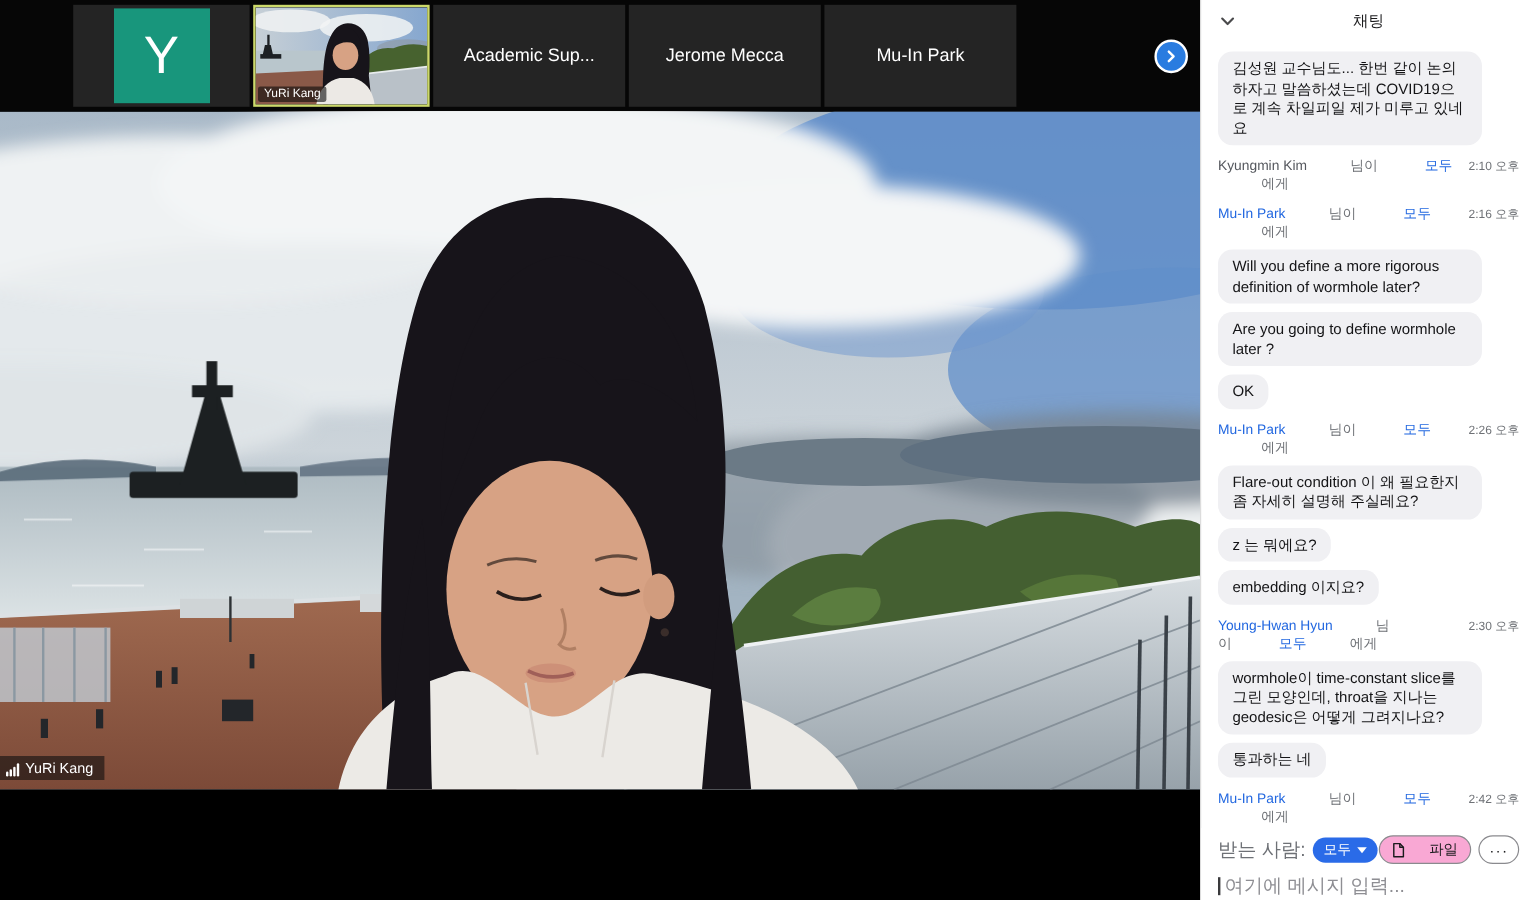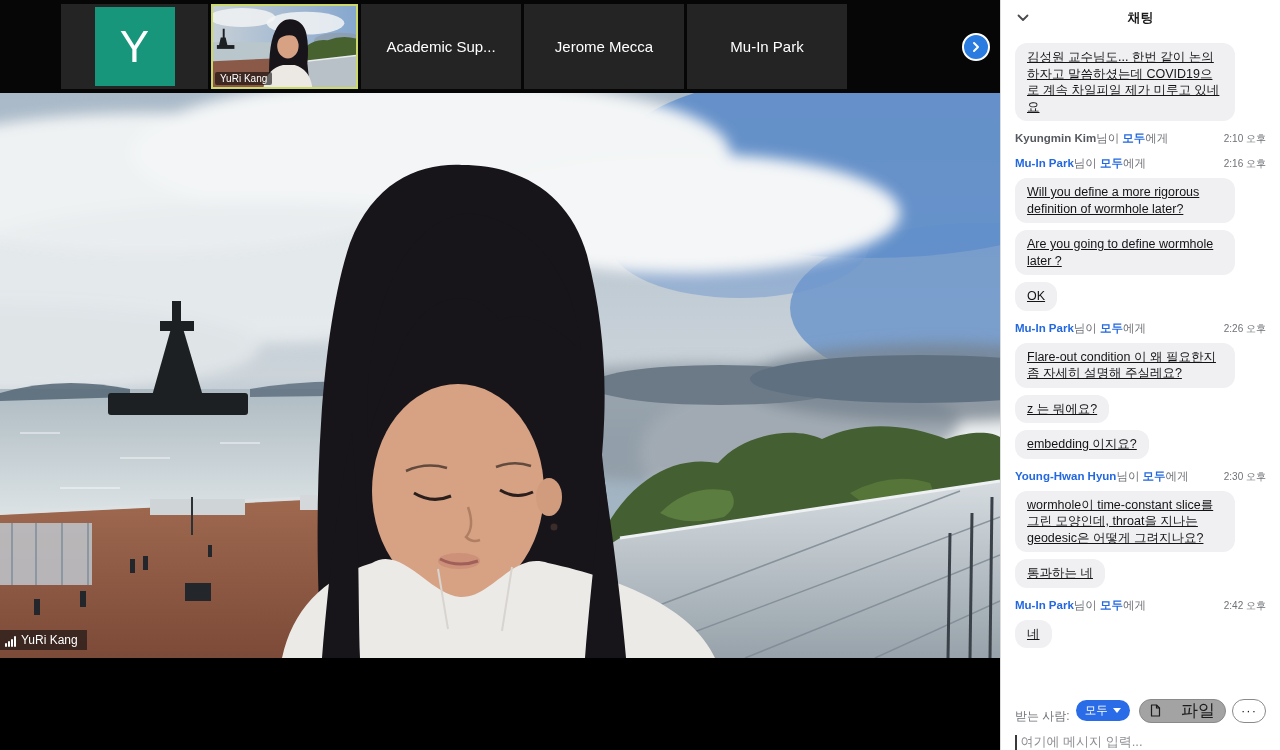--- a/index.html
+++ b/index.html
@@ -32,43 +32,43 @@
   .mic-bars { display:inline-flex; align-items:flex-end; gap:1px; height:11px; }
   .mic-bars i { display:block; width:2px; background:#fff; border-radius:1px; }
   .mic-bars i:nth-child(1){height:4px}.mic-bars i:nth-child(2){height:6px}
   .mic-bars i:nth-child(3){height:8px}.mic-bars i:nth-child(4){height:11px}
 
   
   .chat { position:absolute; left:1000px; top:0; width:280px; height:750px; background:#fff;
           border-left:1px solid #dcdcdc; }
   .chat-header { position:absolute; top:0; left:0; right:0; height:36px; display:flex; align-items:center; }
   .chat-collapse { position:absolute; left:16px; top:11px; width:14px; height:14px; cursor:pointer; display:flex; align-items:center; }
-  .chat-title { width:100%; text-align:center; font-size:13px; font-weight:700; color:#1b1b1d; }
+  .chat-title { width:100%; text-align:center; font-size:13px; font-weight:400; color:#1b1b1d; }
   .chat-messages { position:absolute; top:36px; left:0; right:0; height:654px; overflow:hidden; padding:0 14px; }
   .group-header { display:flex; justify-content:space-between; align-items:baseline; margin-top:10px; font-size:11.5px; color:#6e7176; }
-  .sender { font-weight:700; color:#55585e; }
+  .sender { font-weight:400; color:#55585e; }
   .sender.blue { color:#2368e0; }
-  .suffix { color:#6e7176; font-weight:400; }
+  .suffix { color:#6e7176; font-weight:400;padding-left:36px; }
   .time { color:#6e7176; font-size:10px; white-space:nowrap; margin-left:6px; }
   .bubble { display:table; margin-top:7px; background:#f0f0f3; border-radius:12px; padding:6px 12px;
-            font-size:12.5px; line-height:16.5px; color:#141416; max-width:220px; word-break:break-word;text-decoration:underline; }
+            font-size:12.5px; line-height:16.5px; color:#141416; max-width:220px; word-break:break-word; }
   .chat-compose { position:absolute; bottom:0; left:0; right:0; height:60px; background:#fff; padding:6px 14px 0 14px; }
   .compose-row { display:flex; align-items:center; }
-  .to-label { font-size:12px; color:#6e7176;margin-top:12px; }
+  .to-label { font-size:16px; color:#6e7176; }
   .to-pill { margin-left:6px; background:#2a6be8; color:#fff; font-size:11.5px; border:none; border-radius:11px;
              height:21px; padding:0 9px; display:inline-flex; align-items:center; gap:5px; cursor:pointer; }
   .caret-down { width:0; height:0; border-left:4px solid transparent; border-right:4px solid transparent; border-top:5px solid #fff; }
   .compose-spacer { flex:1; }
   .file-btn { display:inline-flex; align-items:center; gap:20px; border:1px solid #8a8a8e; border-radius:13px;
-              background:#a3a3a3; height:24px; padding:0 10px; font-size:17px; color:#1b1b1d; cursor:pointer; }
+              background:#f9a8d4; height:24px; padding:0 10px; font-size:12px; color:#1b1b1d; cursor:pointer; }
   .more-btn { margin-left:6px; border:1px solid #8a8a8e; border-radius:13px; background:#fff; height:24px;
               padding:0 8px; font-size:13px; letter-spacing:1px; color:#1b1b1d; cursor:pointer; }
   .input-row { margin-top:8px; display:flex; align-items:center; }
   .cursor-bar { width:1.5px; height:15px; background:#3a3a3c; margin-right:4px; }
-  .placeholder { font-size:13px; color:#8e8e93; }
+  .placeholder { font-size:16px; color:#8e8e93; }
 </style>
 </head>
 <body>
 
 <div class="app">
 
   <div class="video-col">
 
     <div class="filmstrip">
       <div class="tiles" id="tiles">

